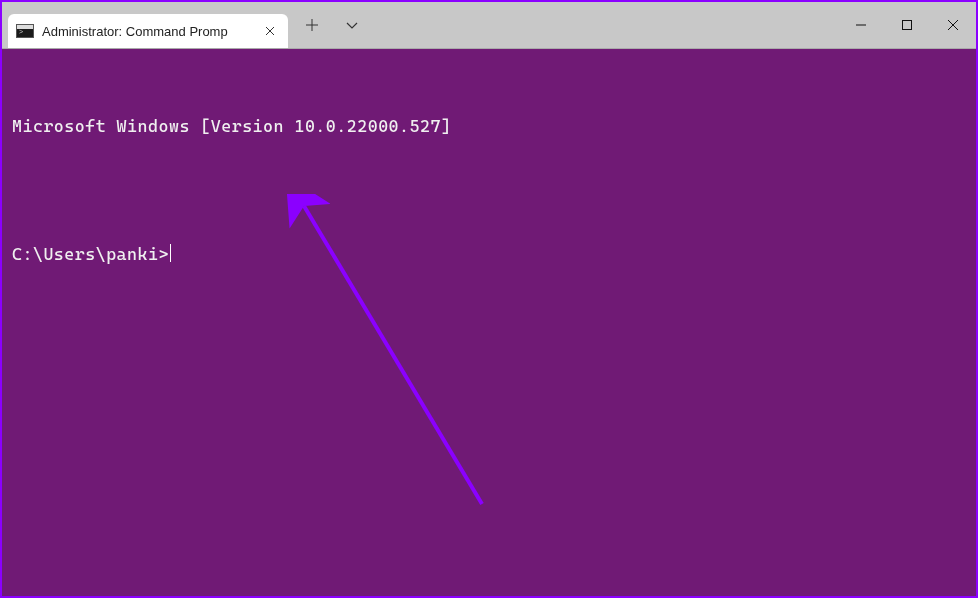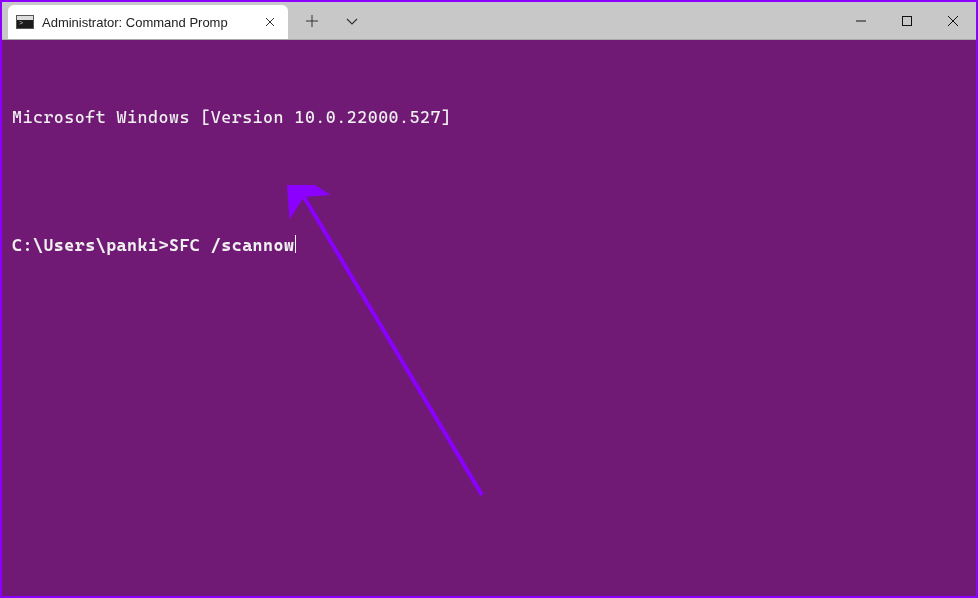--- a/index.html
+++ b/index.html
@@ -6,21 +6,21 @@
     body {
       width: 978px;
       height: 598px;
       background: #000;
       font-family: "Segoe UI", sans-serif;
       overflow: hidden;
       position: relative;
       border: 2px solid #8b00ff;
     }
     .titlebar {
-      height: 38px;
+      height: 47px;
       background: #c8c8c8;
       display: flex;
       align-items: stretch;
       border-bottom: 1px solid #aaa;
     }
     .tab-area {
       display: flex;
       align-items: flex-end;
       padding-left: 6px;
       padding-top: 4px;
@@ -111,21 +111,21 @@
       font-family: "Cascadia Mono", "Consolas", monospace;
       font-size: 17px;
       color: #f0f0f0;
       line-height: 1.5;
       letter-spacing: 0.5px;
       white-space: pre;
       height: calc(100% - 38px);
       position: relative;
     }
     .terminal-line { display: block; }
-    .prompt-line { display: flex; font-weight: bold; }
+    .prompt-line { display: flex; }
     .cursor {
       display: inline-block;
       width: 1px;
       height: 18px;
       background: #fff;
       margin-left: 1px;
       vertical-align: middle;
       transform: translateY(2px);
     }
     .annotation-arrow {
@@ -178,21 +178,21 @@
       <svg viewBox="0 0 12 12" stroke="currentColor" stroke-width="1" fill="none">
         <path d="M1 1 L11 11 M11 1 L1 11"></path>
       </svg>
     </span>
   </div>
 </div>
 
 <div class="terminal">
   <span class="terminal-line">Microsoft Windows [Version 10.0.22000.527]</span>
   <span class="terminal-line"></span>
-  <span class="prompt-line"><span>C:\Users\panki&gt;</span><span>SFC /scannow</span><span class="cursor"></span></span>
+  <span class="prompt-line"><span>C:\Users\panki&gt;</span><span class="cursor"></span></span>
 
   <svg class="annotation-arrow" width="220" height="330" viewBox="0 0 220 330">
     <defs>
       <marker id="ahead" markerWidth="12" markerHeight="12" refX="3" refY="6" orient="auto">
         <path d="M0,0 L12,6 L0,12 L3,6 Z" fill="#8b00ff"></path>
       </marker>
     </defs>
     <line x1="200" y1="310" x2="22" y2="12" stroke="#8b00ff" stroke-width="4" marker-end="url(#ahead)"></line>
   </svg>
 </div>

